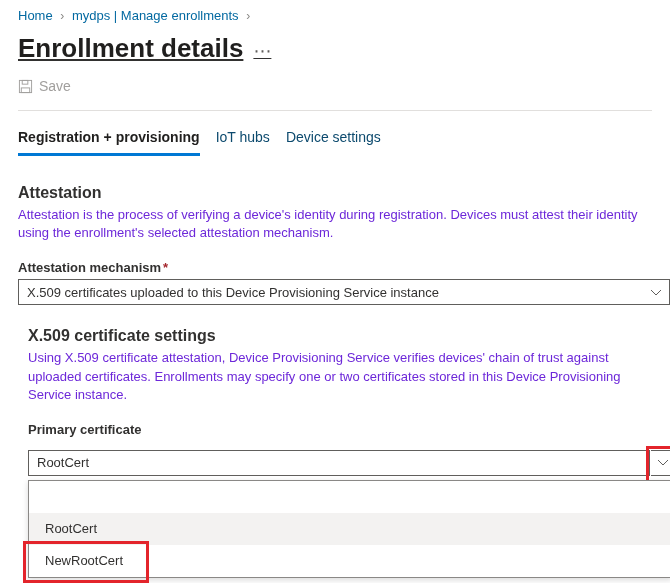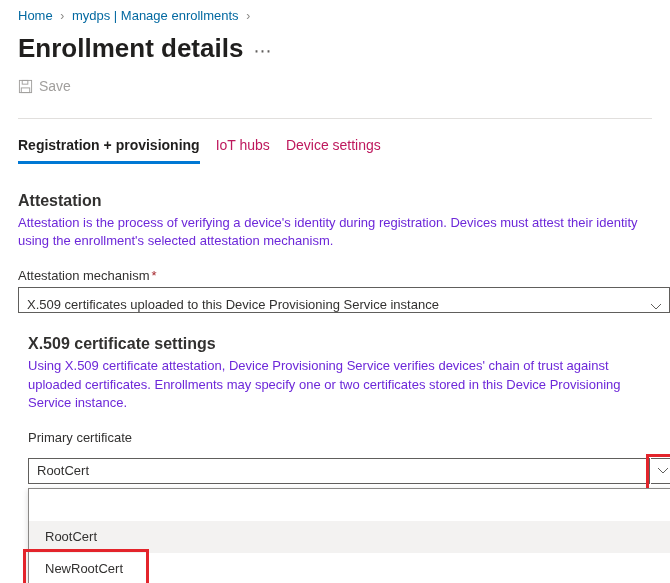--- a/index.html
+++ b/index.html
@@ -30,20 +30,21 @@
   }
   .breadcrumb .sep {
     color: #8a8886;
     margin: 0 4px;
     font-size: 12px;
   }
   
   .header-row {
     display: flex;
     align-items: center;
+    text-decoration: underline;
   }
   .title {
     font-size: 26px;
     font-weight: 600;
     color: #201f1e;
     margin: 4px 0 0 0;
   }
   .title-ellipsis {
     margin-left: 10px;
     font-size: 18px;
@@ -53,21 +54,21 @@
     top: 4px;
   }
   .subtitle {
     font-size: 12px;
     color: #605e5c;
     margin-top: 2px;
   }
   
   .toolbar {
     margin-top: 14px;
-    padding-bottom: 24px;
+    padding-bottom: 16px;
     border-bottom: 1px solid #e1dfdd;
     display: flex;
     align-items: center;
   }
   .save-btn {
     display: flex;
     align-items: center;
     color: #a19f9d;
     cursor: default;
     font-size: 14px;
@@ -75,21 +76,21 @@
   .save-btn svg { margin-right: 6px; }
   
   .tabs {
     display: flex;
     gap: 16px;
     margin-top: 14px;
     border-bottom: 0;
   }
   .tab {
     font-size: 14px;
-    color: #be185d;
+    color: #0c4a6e;
     padding: 4px 0 8px 0;
     cursor: pointer;
     border-bottom: 2px solid transparent;
   }
   .tab.active {
     color: #201f1e;
     font-weight: 600;
     border-bottom: 3px solid #0078d4;
   }
   
@@ -105,31 +106,32 @@
     font-size: 13px;
     line-height: 1.4;
     color: #6d28d9;
     margin-bottom: 10px;
     max-width: 620px;
   }
   .field-label {
     font-size: 13px;
     margin-top: 18px;
     margin-bottom: 4px;
+    font-weight: bold;
   }
   .req {
     color: #a4262c;
     margin-left: 2px;
   }
   .select {
     width: 634px;
     border: 1px solid #605e5c;
     height: 24px;
     display: flex;
-    align-items: flex-end;
+    align-items: center;
     justify-content: space-between;
     padding: 0 8px;
     font-size: 13px;
     cursor: pointer;
     background: #fff;
   }
   .select .chev { font-size: 10px; color: #605e5c; }
   
   .indent {
     margin-left: 10px;

